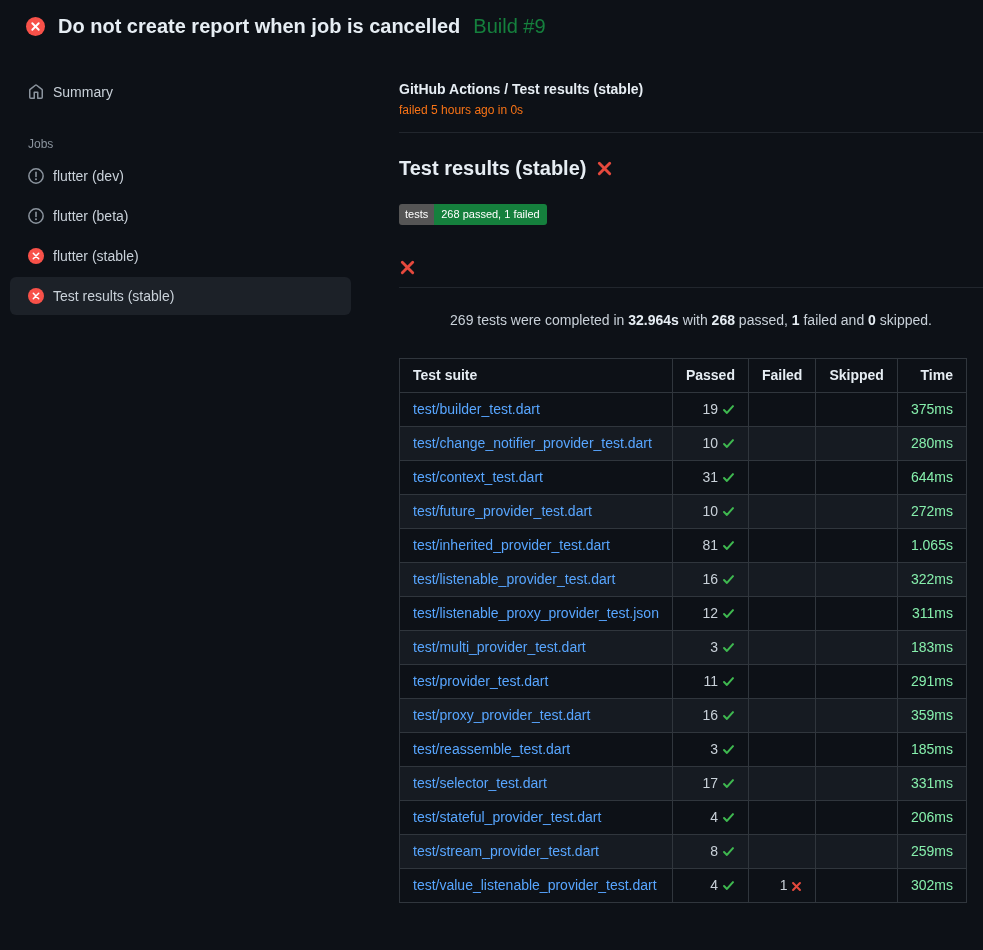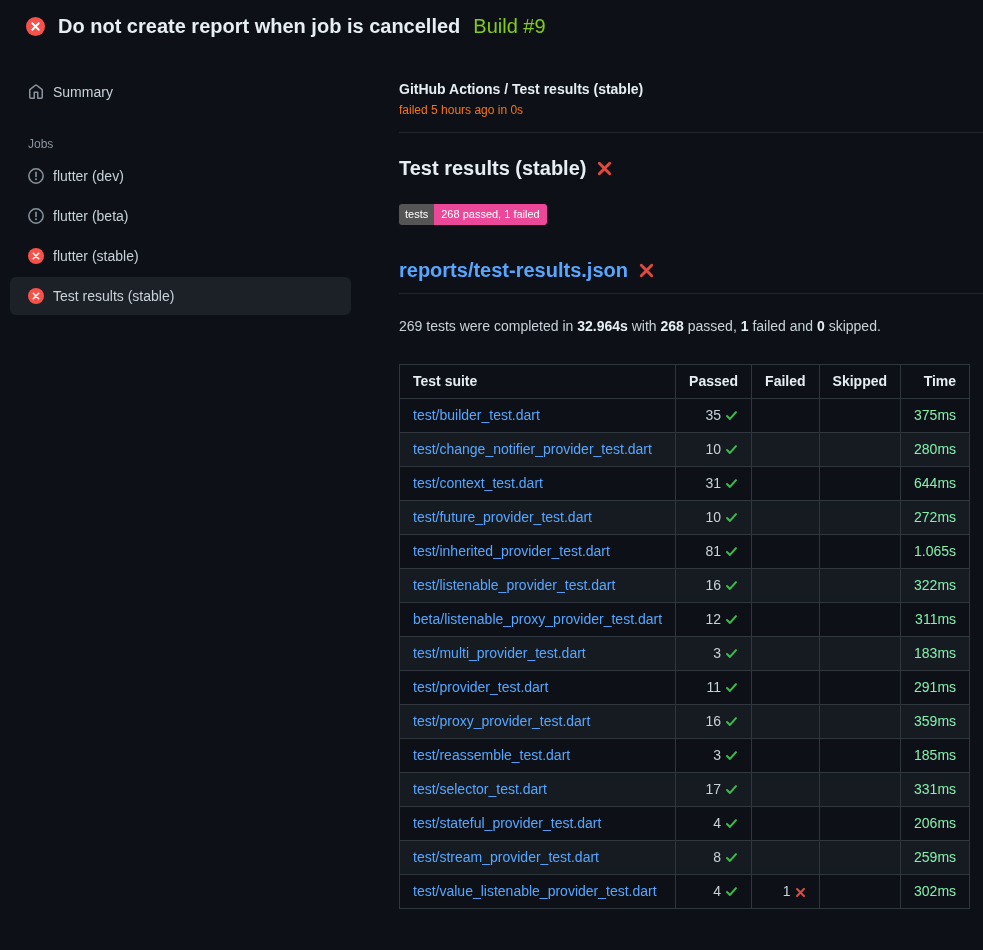--- a/index.html
+++ b/index.html
@@ -10,21 +10,21 @@
     background: #0d1117;
     color: #c9d1d9;
     font-family: "Liberation Sans", sans-serif;
     font-size: 14px;
   }
   svg { display: block; }
 
   
   .app-header { display: flex; align-items: center; gap: 13px; padding: 15px 26px 13px; }
   .app-header .title { font-size: 20px; font-weight: 700; color: #e6edf3; white-space: nowrap; }
-  .app-header .build { font-size: 20px; font-weight: 400; color: #84cc16; white-space: nowrap; }
+  .app-header .build { font-size: 20px; font-weight: 400; color: #15803d; white-space: nowrap; }
 
   
   .layout { display: flex; align-items: flex-start; }
   .sidebar { width: 375px; flex: none; padding: 22px 24px 24px 10px; }
   .main { flex: 1; min-width: 0; padding: 30px 0 20px 24px; }
 
   
   .side-item {
     display: flex; align-items: center; gap: 9px;
     padding: 9px 18px; border-radius: 6px;
@@ -52,21 +52,21 @@
   .badge .badge-label { padding: 5px 6px; }
   .badge .badge-value { padding: 5px 7px; }
 
   .report-title {
     display: flex; align-items: center; gap: 10px;
     font-size: 20px; font-weight: 600; margin-top: 34px;
     padding-bottom: 11px; border-bottom: 1px solid #21262d;
   }
   .report-title a { color: #58a6ff; text-decoration: none; cursor: pointer; }
 
-  .summary-line { margin-top: 22px; color: #c9d1d9; line-height: 20px; }
+  .summary-line { margin-top: 22px; color: #c9d1d9; line-height: 20px; text-align: center; }
   .summary-line .b { font-weight: 700; color: #e6edf3; }
 
   
   table.results { border-collapse: collapse; margin-top: 28px; font-size: 14px; table-layout: fixed; }
   .results th, .results td { border: 1px solid #30363d; padding: 7px 13px; line-height: 19px; overflow: hidden; white-space: nowrap; }
   .results th { color: #e6edf3; font-weight: 700; text-align: left; }
   .results th.num, .results td.num { text-align: right; }
   .results tbody tr:nth-child(even) { background: #161b22; }
   .results td a { color: #58a6ff; text-decoration: none; cursor: pointer; }
   .cell-icon { display: inline-block; vertical-align: -2px; margin-left: 4px; }
@@ -152,25 +152,24 @@
       <span>Test results (stable)</span>
       <span>
         <svg width="17" height="17" viewBox="0 0 16 16">
           <path d="M3.1 3.1 12.9 12.9 M12.9 3.1 3.1 12.9" stroke="#e5493d" stroke-width="2.7" stroke-linecap="round" fill="none"></path>
         </svg>
       </span>
     </h1>
 
     <div class="badge">
       <span class="badge-label" style="background:#555555">tests</span>
-      <span class="badge-value" style="background:#ec4899">268 passed, 1 failed</span>
+      <span class="badge-value" style="background:#15803d">268 passed, 1 failed</span>
     </div>
 
     <h2 class="report-title">
-      <a>reports/test-results.json</a>
       <span>
         <svg width="17" height="17" viewBox="0 0 16 16">
           <path d="M3.1 3.1 12.9 12.9 M12.9 3.1 3.1 12.9" stroke="#e5493d" stroke-width="2.7" stroke-linecap="round" fill="none"></path>
         </svg>
       </span>
     </h2>
 
     <p class="summary-line"><span>269 tests were completed in </span><span class="b">32.964s</span><span> with </span><span class="b">268</span><span> passed, </span><span class="b">1</span><span> failed and </span><span class="b">0</span><span> skipped.</span></p>
 
     <table class="results">
@@ -186,21 +185,21 @@
           <th>Test suite</th>
           <th class="num">Passed</th>
           <th class="num">Failed</th>
           <th class="num">Skipped</th>
           <th class="num">Time</th>
         </tr>
       </thead>
       <tbody>
           <tr>
             <td><a>test/builder_test.dart</a></td>
-            <td class="num"><span>35</span><span class="cell-icon"><svg width="13" height="13" viewBox="0 0 16 16">
+            <td class="num"><span>19</span><span class="cell-icon"><svg width="13" height="13" viewBox="0 0 16 16">
                   <path d="M2.5 8.7 6.1 12.2 13.5 3.9" stroke="#3fb950" stroke-width="2.5" fill="none" stroke-linecap="round" stroke-linejoin="round"></path>
                 </svg></span></td>
             <td class="num"></td>
             <td class="num"></td>
             <td class="num time-cell"><span>375ms</span></td>
           </tr>
           <tr>
             <td><a>test/change_notifier_provider_test.dart</a></td>
             <td class="num"><span>10</span><span class="cell-icon"><svg width="13" height="13" viewBox="0 0 16 16">
                   <path d="M2.5 8.7 6.1 12.2 13.5 3.9" stroke="#3fb950" stroke-width="2.5" fill="none" stroke-linecap="round" stroke-linejoin="round"></path>
@@ -239,21 +238,21 @@
           <tr>
             <td><a>test/listenable_provider_test.dart</a></td>
             <td class="num"><span>16</span><span class="cell-icon"><svg width="13" height="13" viewBox="0 0 16 16">
                   <path d="M2.5 8.7 6.1 12.2 13.5 3.9" stroke="#3fb950" stroke-width="2.5" fill="none" stroke-linecap="round" stroke-linejoin="round"></path>
                 </svg></span></td>
             <td class="num"></td>
             <td class="num"></td>
             <td class="num time-cell"><span>322ms</span></td>
           </tr>
           <tr>
-            <td><a>beta/listenable_proxy_provider_test.dart</a></td>
+            <td><a>test/listenable_proxy_provider_test.json</a></td>
             <td class="num"><span>12</span><span class="cell-icon"><svg width="13" height="13" viewBox="0 0 16 16">
                   <path d="M2.5 8.7 6.1 12.2 13.5 3.9" stroke="#3fb950" stroke-width="2.5" fill="none" stroke-linecap="round" stroke-linejoin="round"></path>
                 </svg></span></td>
             <td class="num"></td>
             <td class="num"></td>
             <td class="num time-cell"><span>311ms</span></td>
           </tr>
           <tr>
             <td><a>test/multi_provider_test.dart</a></td>
             <td class="num"><span>3</span><span class="cell-icon"><svg width="13" height="13" viewBox="0 0 16 16">

